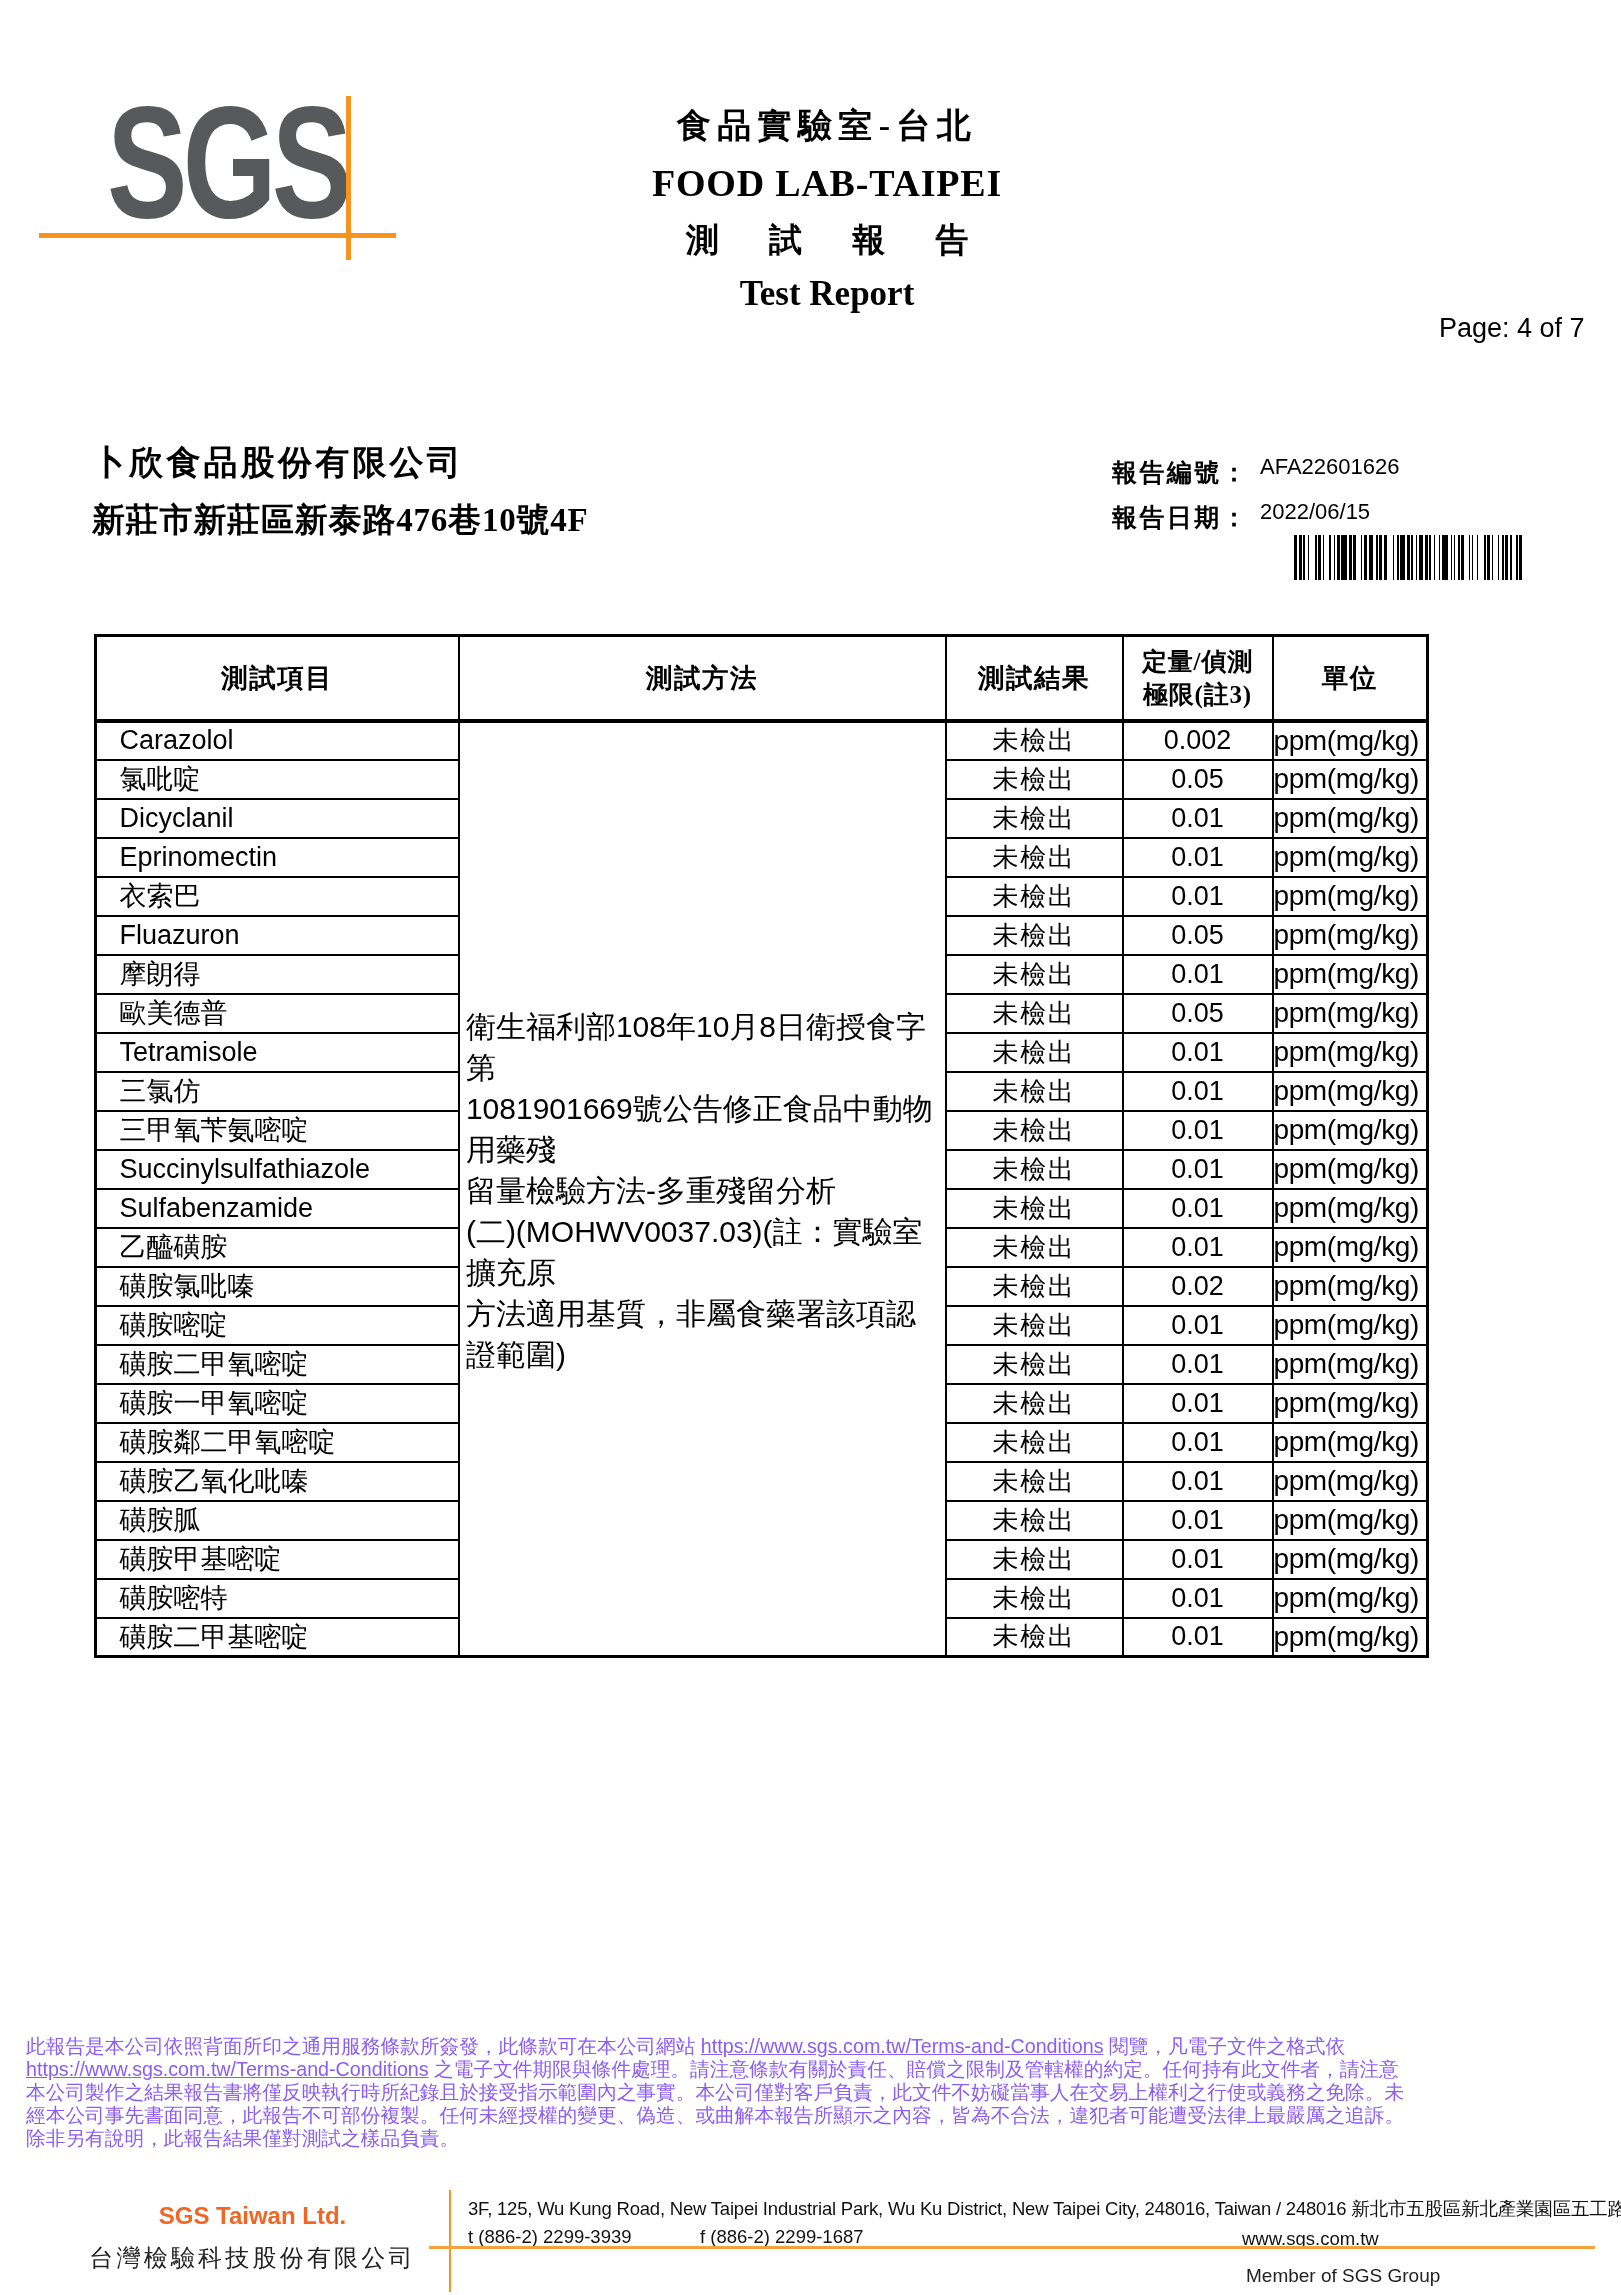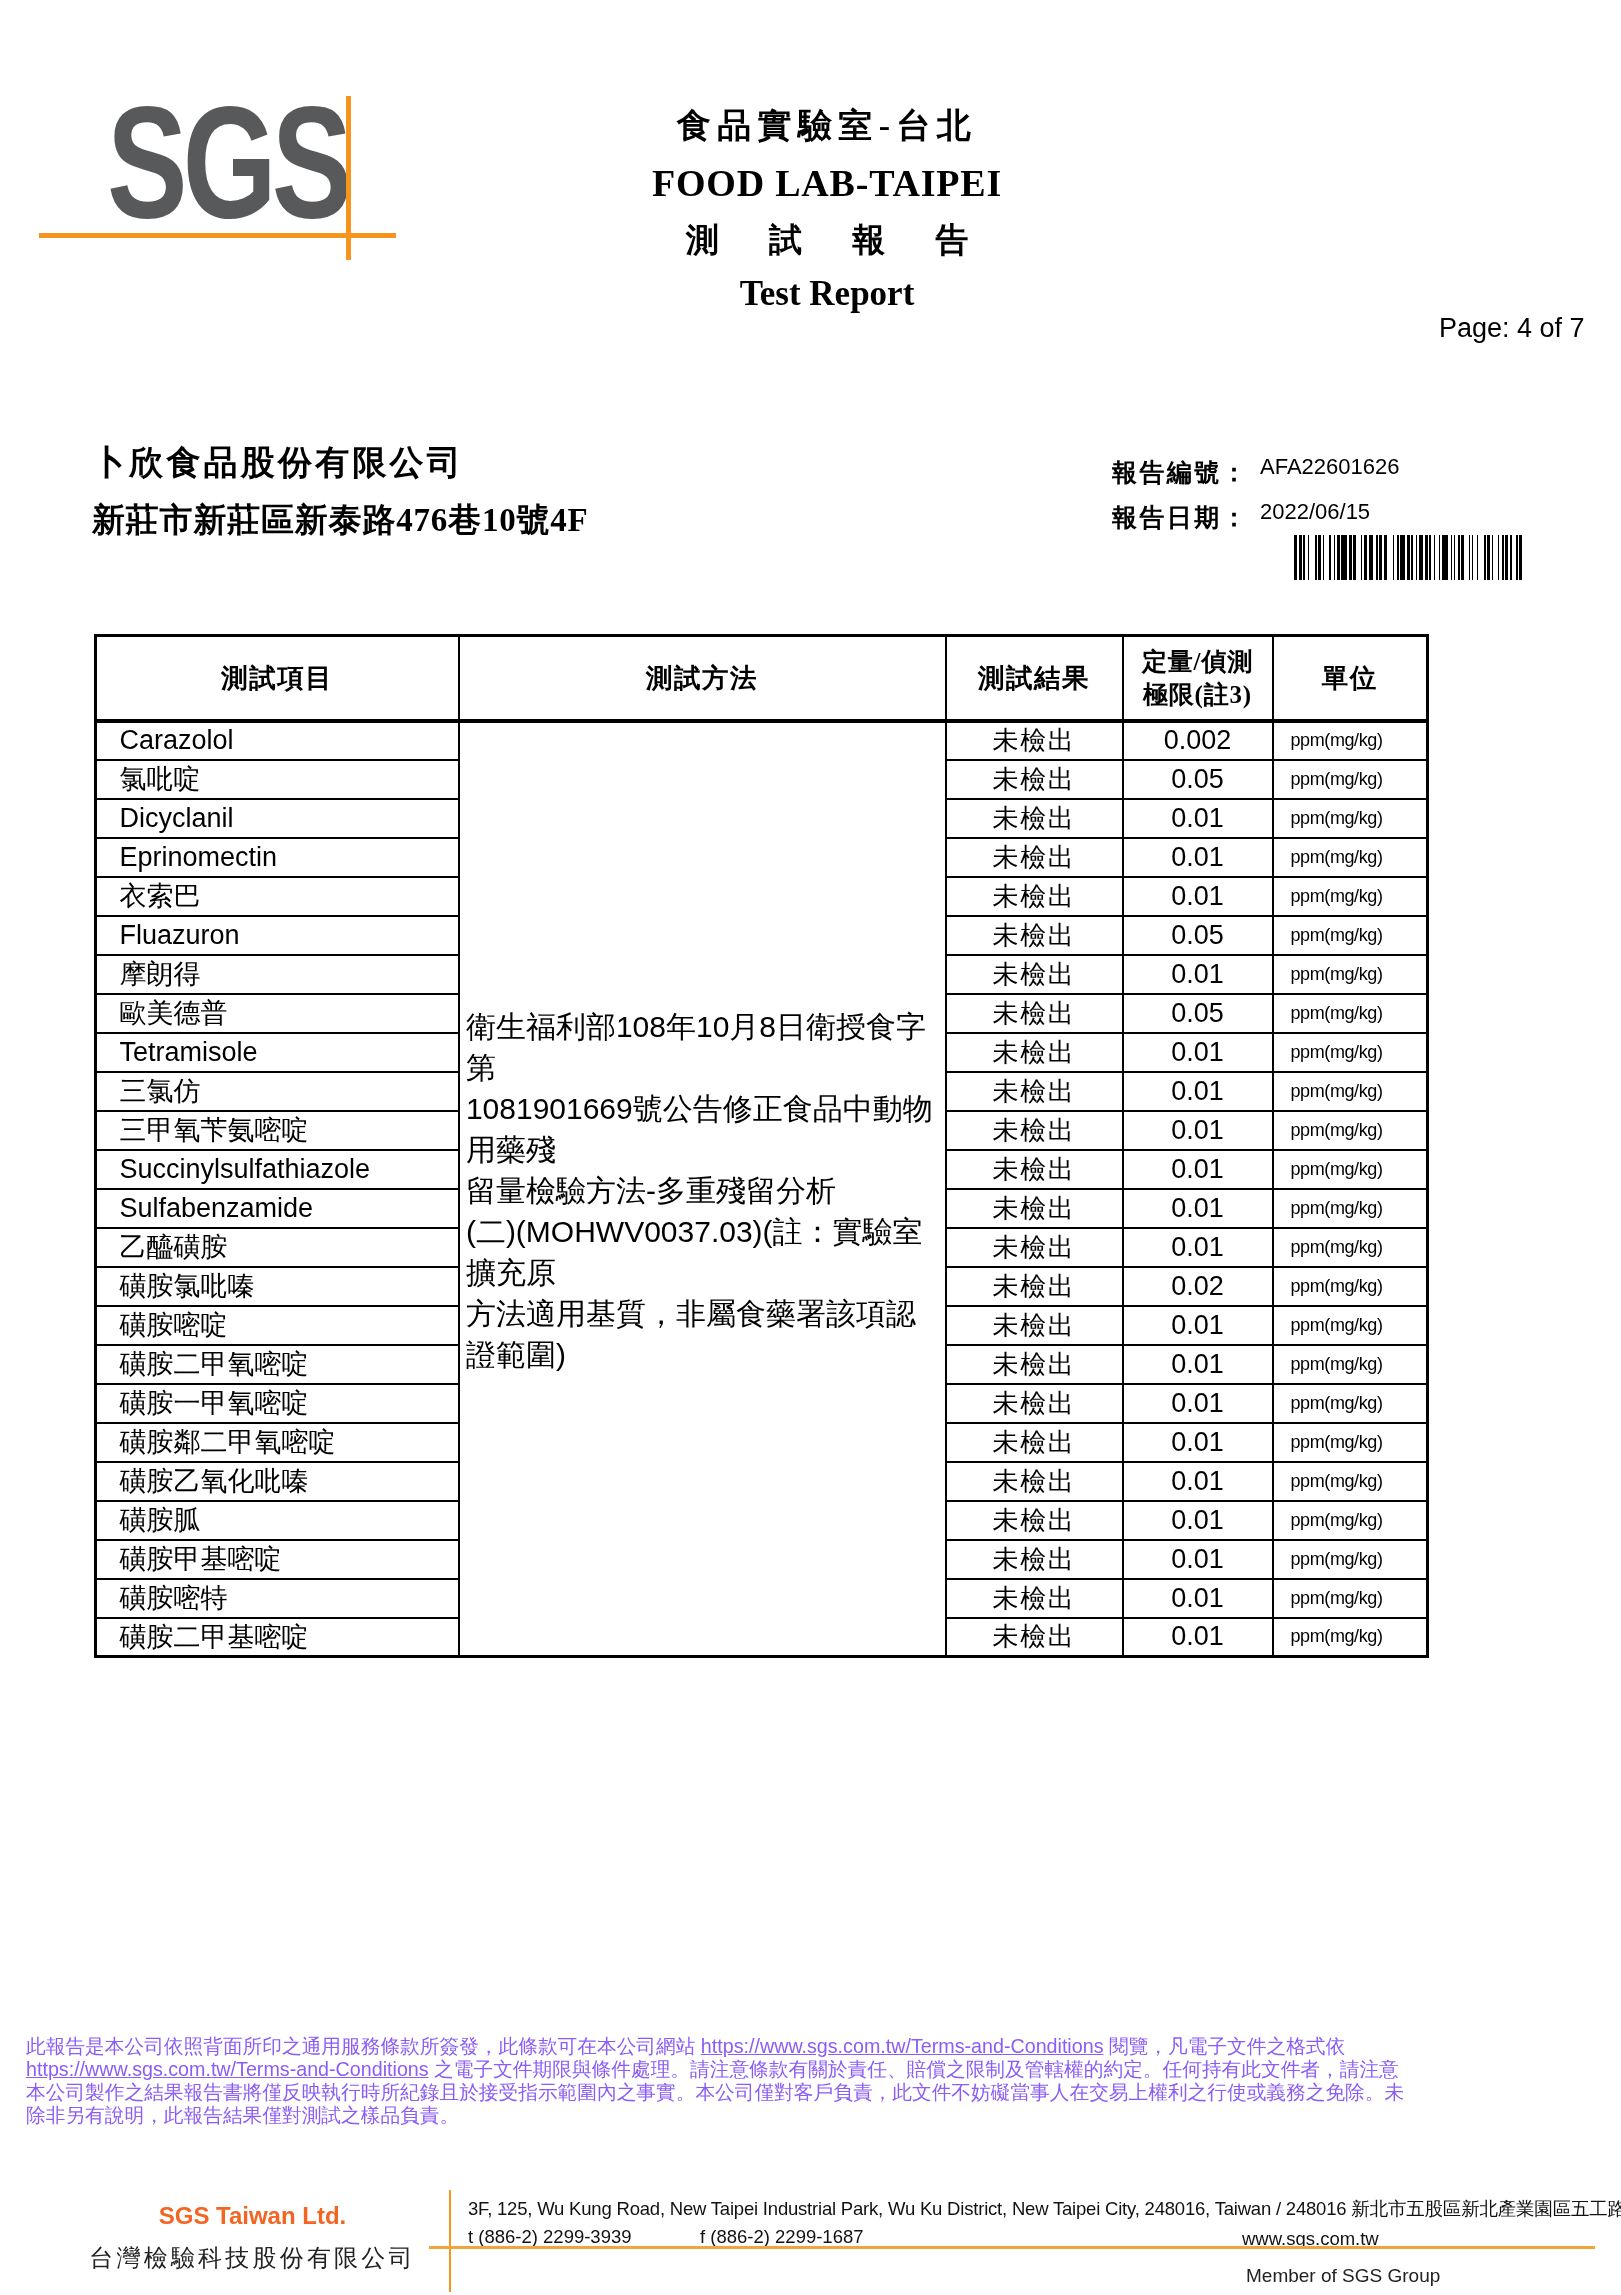--- a/index.html
+++ b/index.html
@@ -56,21 +56,21 @@
     text-align:center;vertical-align:middle;border-bottom-width:4px;letter-spacing:1.6px;
   }
   table.results td{height:39px;vertical-align:middle;}
   td.c-item{font-size:27px;padding-left:22.5px;text-align:left;font-family:var(--sans);}
   td.c-method{
     vertical-align:top;text-align:left;padding:4px 4.8px 0 6.4px;
     font-size:30px;line-height:41px;font-family:var(--sans);
   }
   td.c-result{font-size:26px;text-align:center;letter-spacing:1.6px;}
   td.c-limit{font-size:27px;text-align:center;font-family:var(--sans);margin-left:41px;}
-  td.c-unit{font-size:18px;text-align:left;padding-left:17px;letter-spacing:-0.4px;font-family:var(--sans);}
+  td.c-unit{font-size:28px;text-align:left;padding-left:0;letter-spacing:-0.4px;font-family:var(--sans);}
   .limit-h{font-size:25px;line-height:33px;letter-spacing:0.8px;}
   
   .disclaimer{position:absolute;left:26px;top:2035px;width:1572px;font-size:19.7px;line-height:23px;color:#8b5cf6;}
   .disclaimer .u{text-decoration:underline;}
   
   .f-left{position:absolute;left:72px;top:2202px;width:361px;text-align:center;}
   .f-company-en{font-size:24px;font-weight:bold;color:var(--sgs-orange-text);font-family:var(--sans);}
   .f-company-zh{font-size:24px;margin-top:12px;letter-spacing:3.2px;color:#222;font-family:var(--serif);}
   .f-vline{position:absolute;left:449px;top:2190px;width:2.4px;height:102px;background:var(--orange);}
   .f-addr{position:absolute;left:468px;top:2196px;width:1148px;font-size:18.5px;letter-spacing:-0.2px;white-space:nowrap;color:#111;}
@@ -374,20 +374,21 @@
         <td class="c-limit">0.01</td>
         <td class="c-unit">ppm(mg/kg)</td>
       </tr>
     </tbody>
 </table>
 
 <div class="disclaimer">
     <div><span>此報告是本公司依照背面所印之通用服務條款所簽發，此條款可在本公司網站 </span><span class="u">https://www.sgs.com.tw/Terms-and-Conditions</span><span> 閱覽，凡電子文件之格式依</span></div>
     <div><span class="u">https://www.sgs.com.tw/Terms-and-Conditions</span><span> 之電子文件期限與條件處理。請注意條款有關於責任、賠償之限制及管轄權的約定。任何持有此文件者，請注意</span></div>
     <div><span>本公司製作之結果報告書將僅反映執行時所紀錄且於接受指示範圍內之事實。本公司僅對客戶負責，此文件不妨礙當事人在交易上權利之行使或義務之免除。未</span></div>
+    <div><span>經本公司事先書面同意，此報告不可部份複製。任何未經授權的變更、偽造、或曲解本報告所顯示之內容，皆為不合法，違犯者可能遭受法律上最嚴厲之追訴。</span></div>
     <div><span>除非另有說明，此報告結果僅對測試之樣品負責。</span></div>
   </div>
 
 <div class="f-left">
   <div class="f-company-en">SGS Taiwan Ltd.</div>
   <div class="f-company-zh">台灣檢驗科技股份有限公司</div>
 </div>
 <div class="f-vline"></div>
 <div class="f-addr">3F, 125, Wu Kung Road, New Taipei Industrial Park, Wu Ku District, New Taipei City, 248016, Taiwan / 248016 新北市五股區新北產業園區五工路 125 號 3 樓</div>
 <div class="f-tel">t (886-2) 2299-3939</div>

